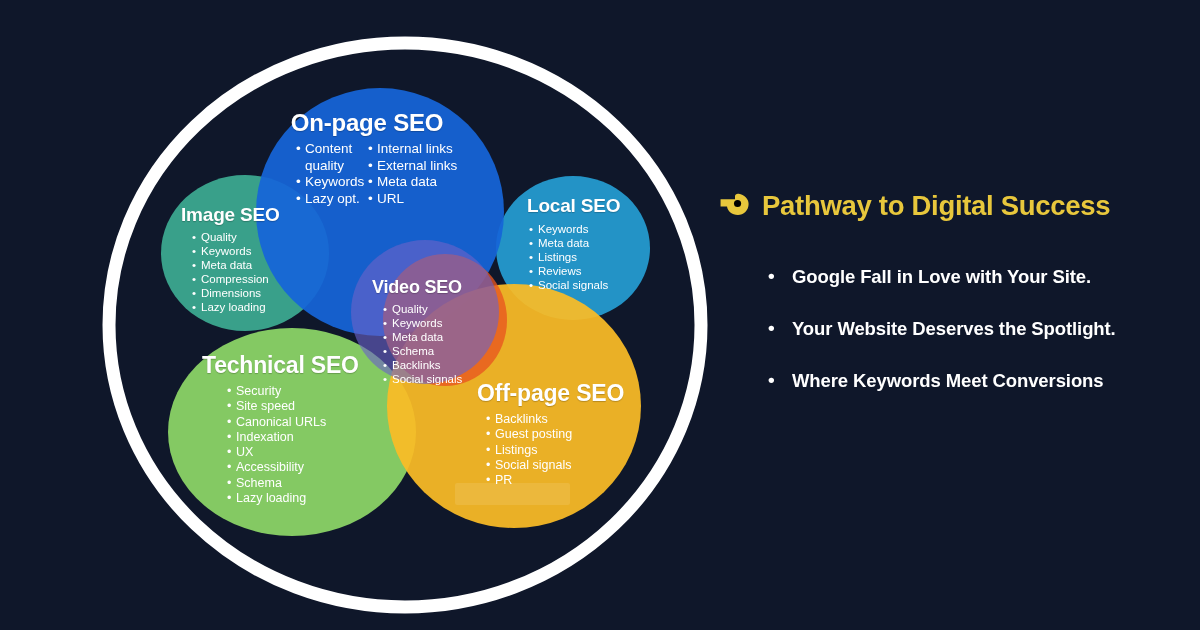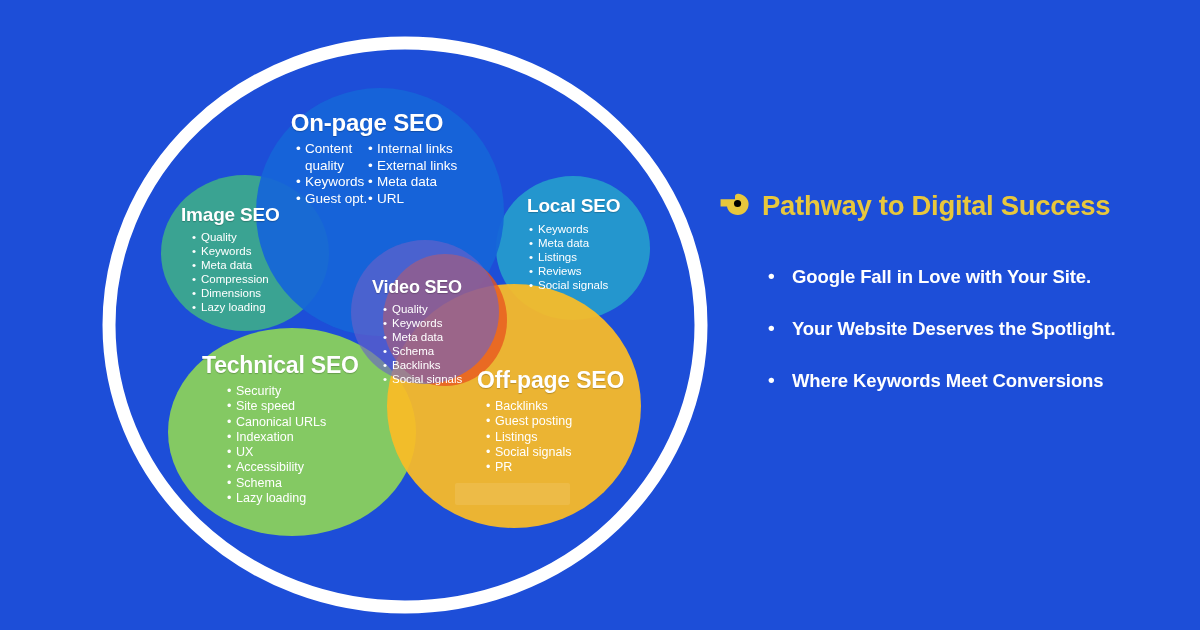--- a/index.html
+++ b/index.html
@@ -12,21 +12,21 @@
     height: 630px;
     overflow: hidden;
     font-family: "Liberation Sans", sans-serif;
     position: relative;
   }
   #stage {
     position: absolute;
     inset: 0;
     width: 1200px;
     height: 630px;
-    background: #1d4ed8;
+    background: #0f172a;
   }
 
   
   #venn-wrap {
     position: absolute;
     left: 0;
     top: 0;
     width: 710px;
     height: 630px;
   }
@@ -87,21 +87,21 @@
   #g-video { left: 372px; top: 278px; width: 140px; z-index: 6; }
   #g-video .venn-title { font-size: 18px; }
   #g-video .venn-list { font-size: 11.5px; margin-top: 5px; padding-left: 11px; }
 
   
   #g-technical { left: 202px; top: 353px; width: 220px; }
   #g-technical .venn-title { font-size: 23px; }
   #g-technical .venn-list { font-size: 12.5px; margin-top: 7px; padding-left: 25px; }
 
   
-  #g-offpage { left: 477px; top: 368px; width: 200px; }
+  #g-offpage { left: 477px; top: 381px; width: 200px; }
   #g-offpage .venn-title { font-size: 23px; }
   #g-offpage .venn-list { font-size: 12.5px; margin-top: 7px; padding-left: 9px; }
 
   .watermark {
     position: absolute;
     left: 455px;
     top: 483px;
     width: 115px;
     height: 22px;
     background: rgba(255,255,255,0.10);
@@ -199,21 +199,21 @@
         <ellipse cx="425" cy="312" rx="74" ry="72" fill="#6a62c8" opacity="0.62"></ellipse>
       </g>
     </svg>
 
     <div class="venn-label" id="g-onpage">
       <div class="venn-title">On-page SEO</div>
       <div class="cols">
         <ul class="venn-list col-a">
           <li>Content quality</li>
           <li>Keywords</li>
-          <li>Guest opt.</li>
+          <li>Lazy opt.</li>
         </ul>
         <ul class="venn-list col-b">
           <li>Internal links</li>
           <li>External links</li>
           <li>Meta data</li>
           <li>URL</li>
         </ul>
       </div>
     </div>
 

